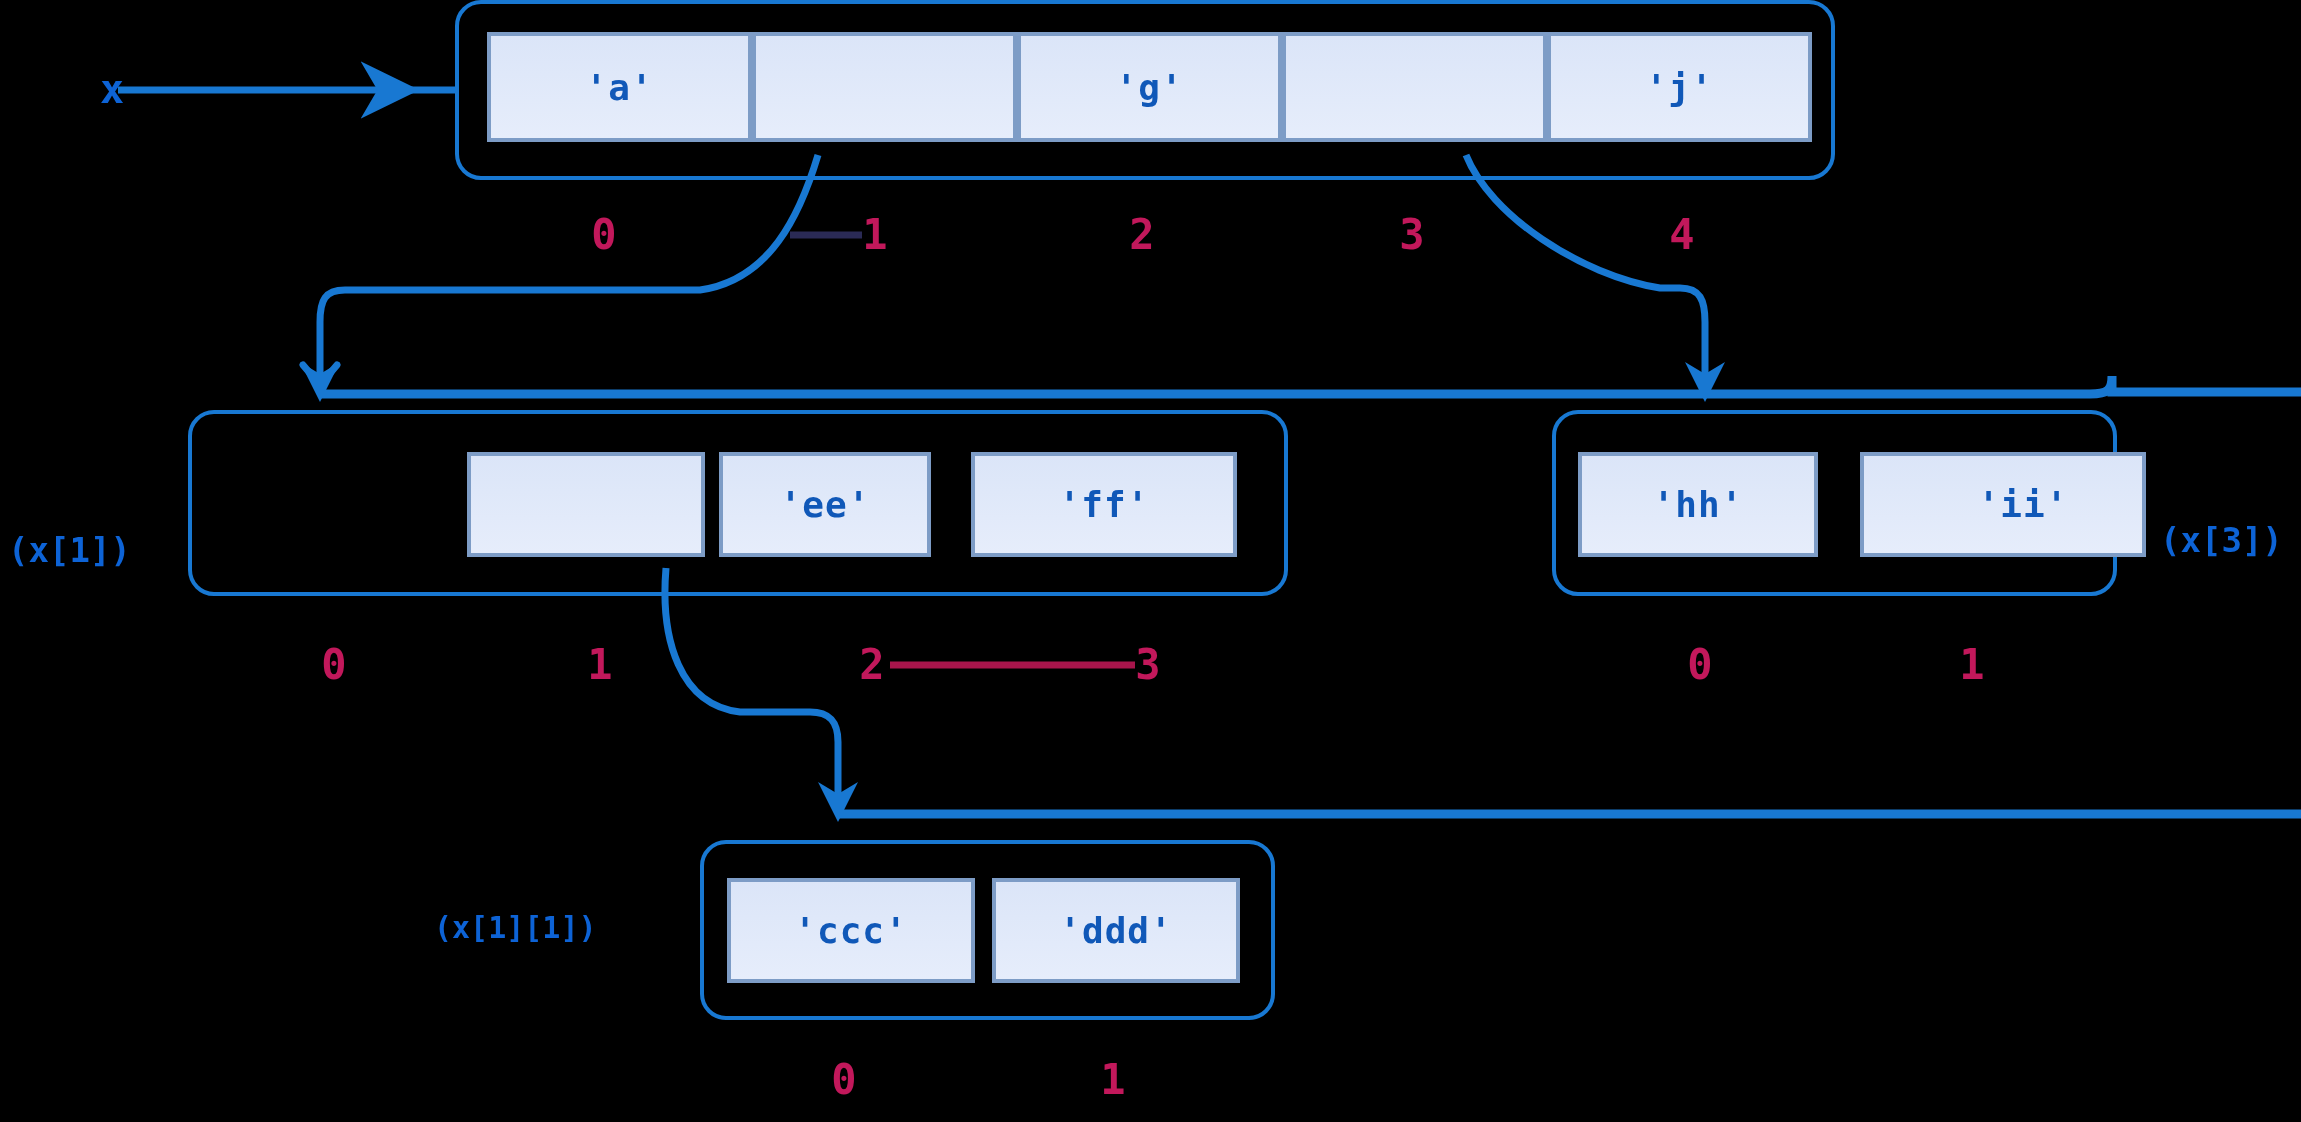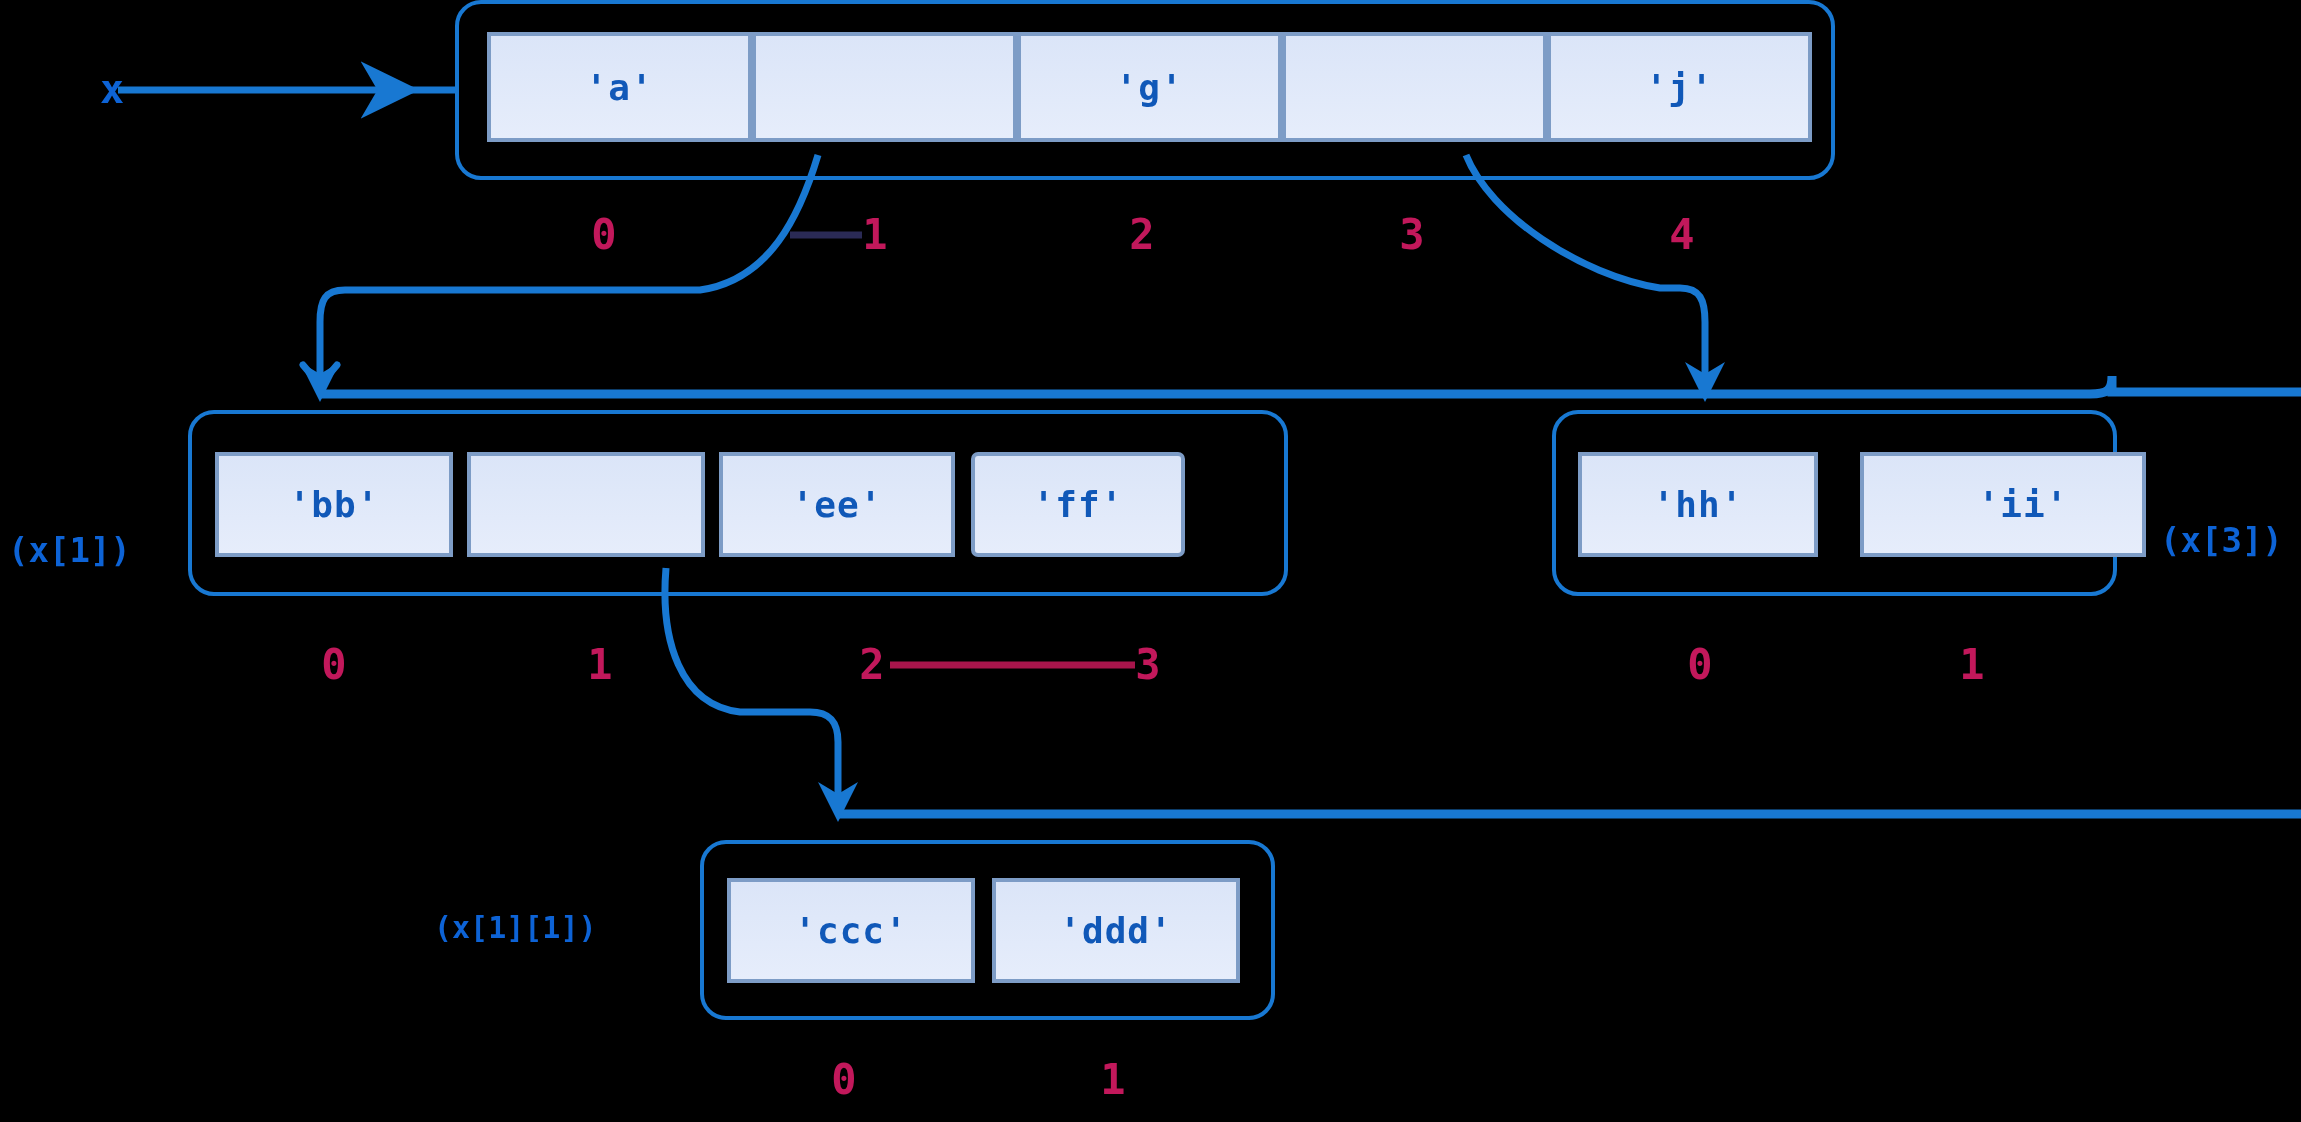--- a/index.html
+++ b/index.html
@@ -141,30 +141,27 @@
   <div class="idx" style="left:604px; top:210px;">0</div>
   <div class="idx" style="left:875px; top:210px;">1</div>
   <div class="idx" style="left:1142px; top:210px;">2</div>
   <div class="idx" style="left:1412px; top:210px;">3</div>
   <div class="idx" style="left:1682px; top:210px;">4</div>
 
   <div class="vlabel" style="left:8px; top:492px;margin-top:38px;">(x[1])</div>
 
   <div class="listbox" style="left:188px; top:410px; width:1100px; height:186px;"></div>
 
-  <div class="cell" style="left:215px; top:452px; width:238px; height:105px;">
-    <span>'bb'</span>
-  </div>
   <div class="cell" style="left:467px; top:452px; width:238px; height:105px;">
     <span></span>
   </div>
-  <div class="cell" style="left:719px; top:452px; width:236px; height:105px;">
+  <div class="cell" style="left:719px; top:452px; width:212px; height:105px;">
     <span>'ee'</span>
   </div>
-  <div class="cell" style="left:971px; top:452px; width:214px; height:105px;border-radius:7px;">
+  <div class="cell" style="left:971px; top:452px; width:266px; height:105px;">
     <span>'ff'</span>
   </div>
 
   <div class="idx" style="left:334px; top:640px;">0</div>
   <div class="idx" style="left:600px; top:640px;">1</div>
   <div class="idx" style="left:872px; top:640px;">2</div>
   <div class="idx" style="left:1148px; top:640px;">3</div>
 
   <div class="vlabel" style="left:2160px; top:520px;">(x[3])</div>
 

